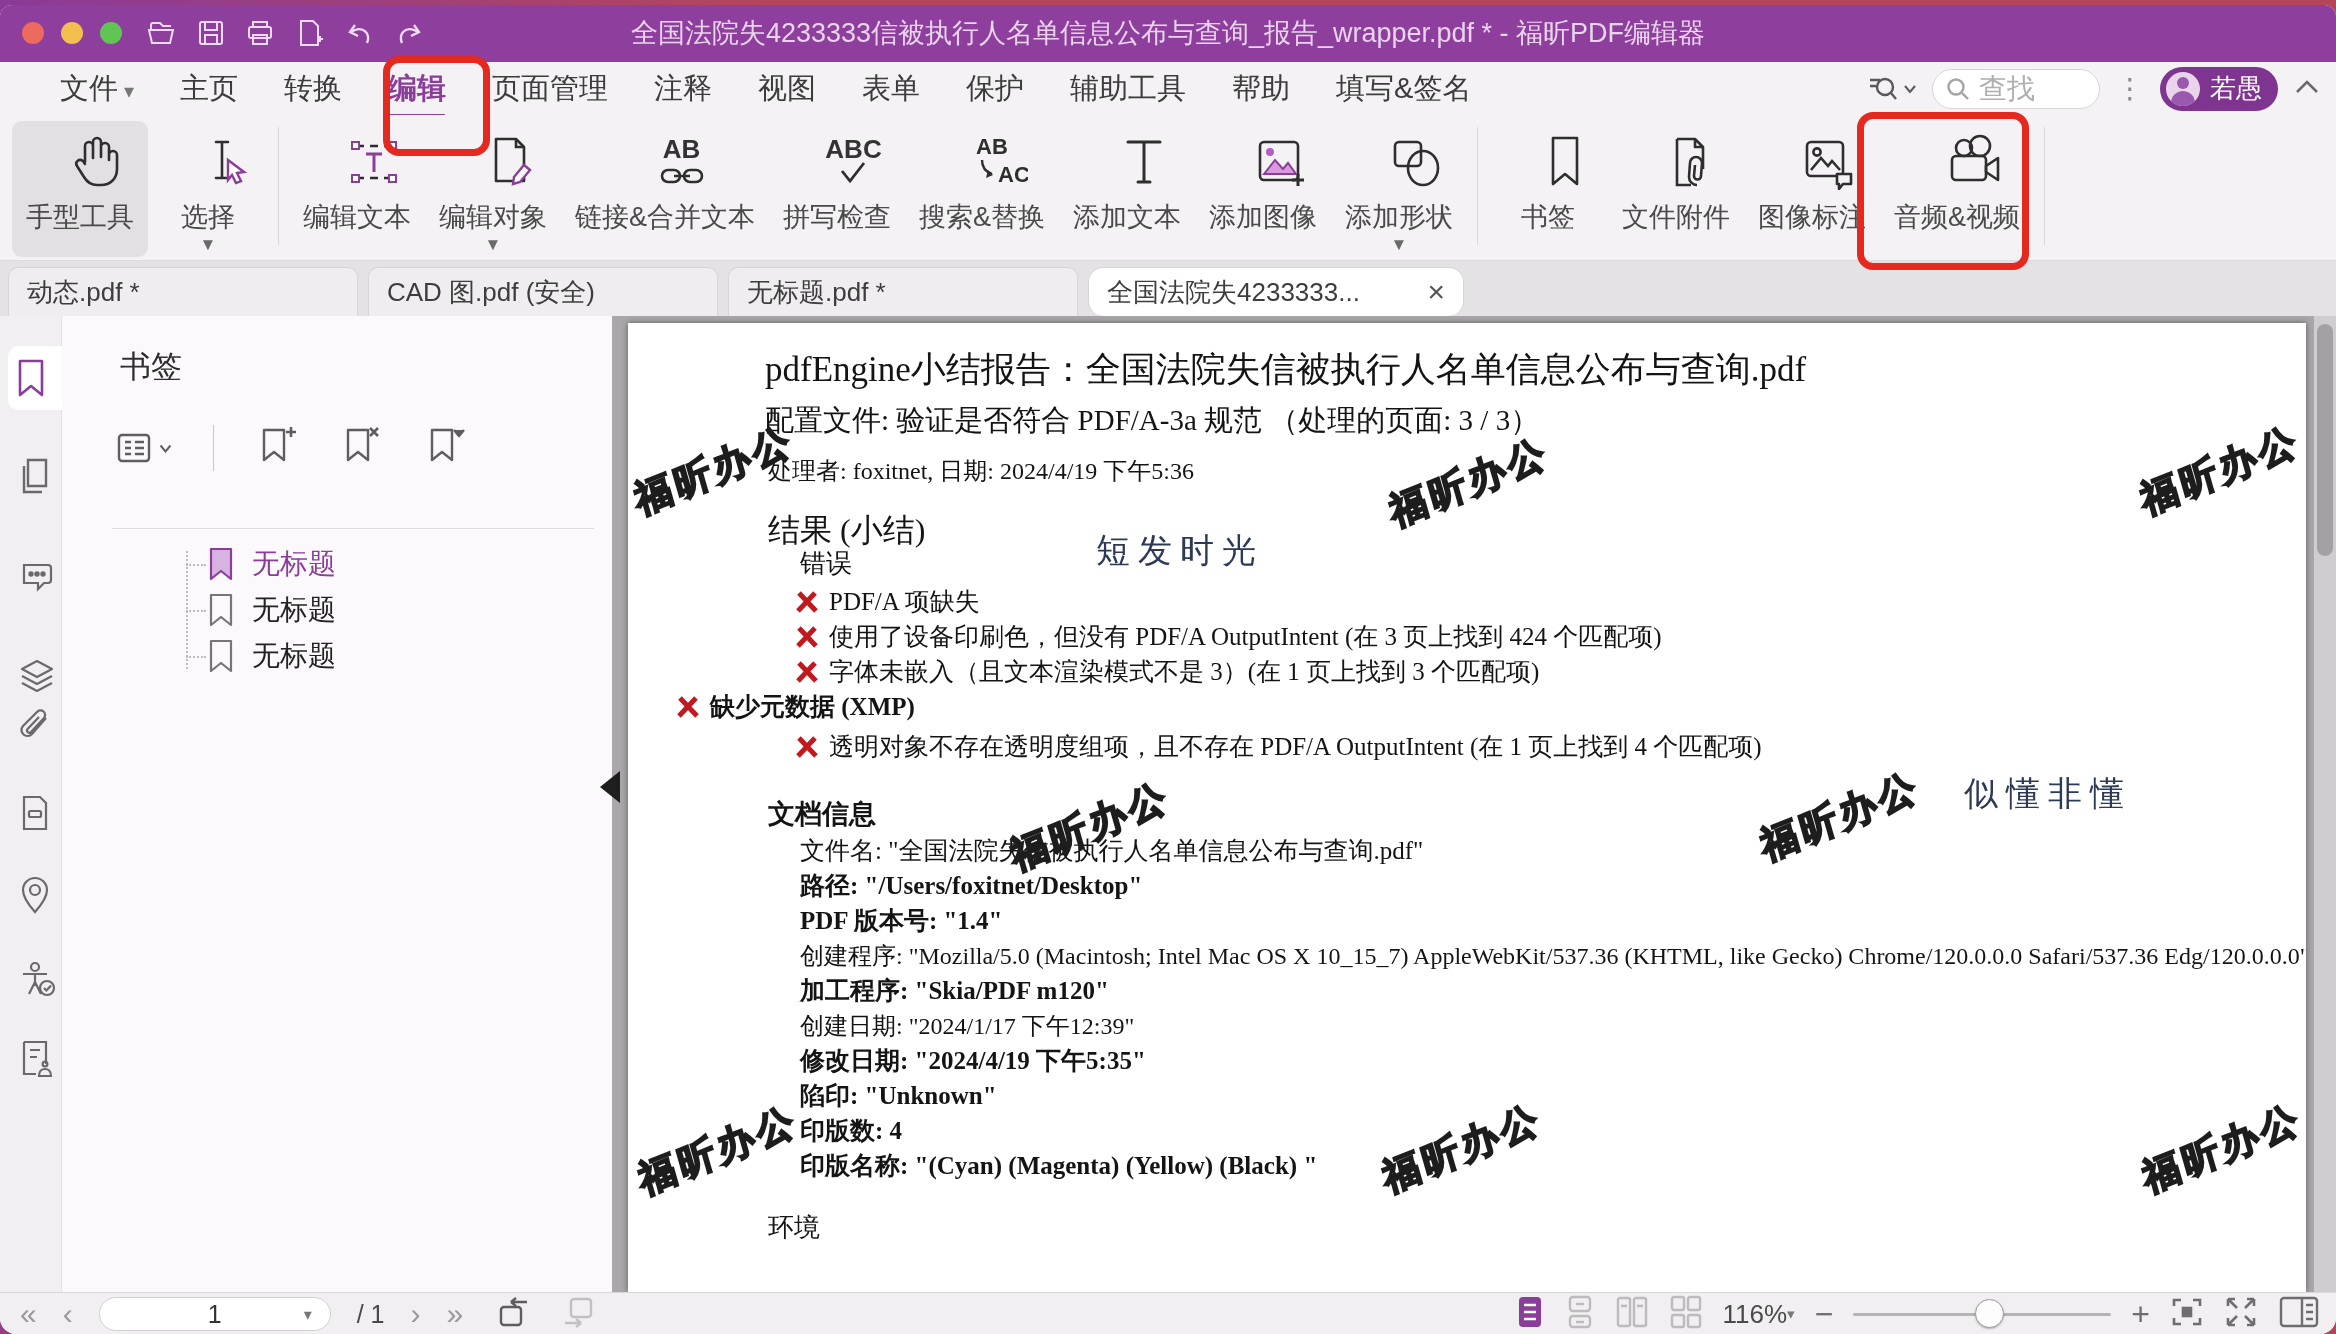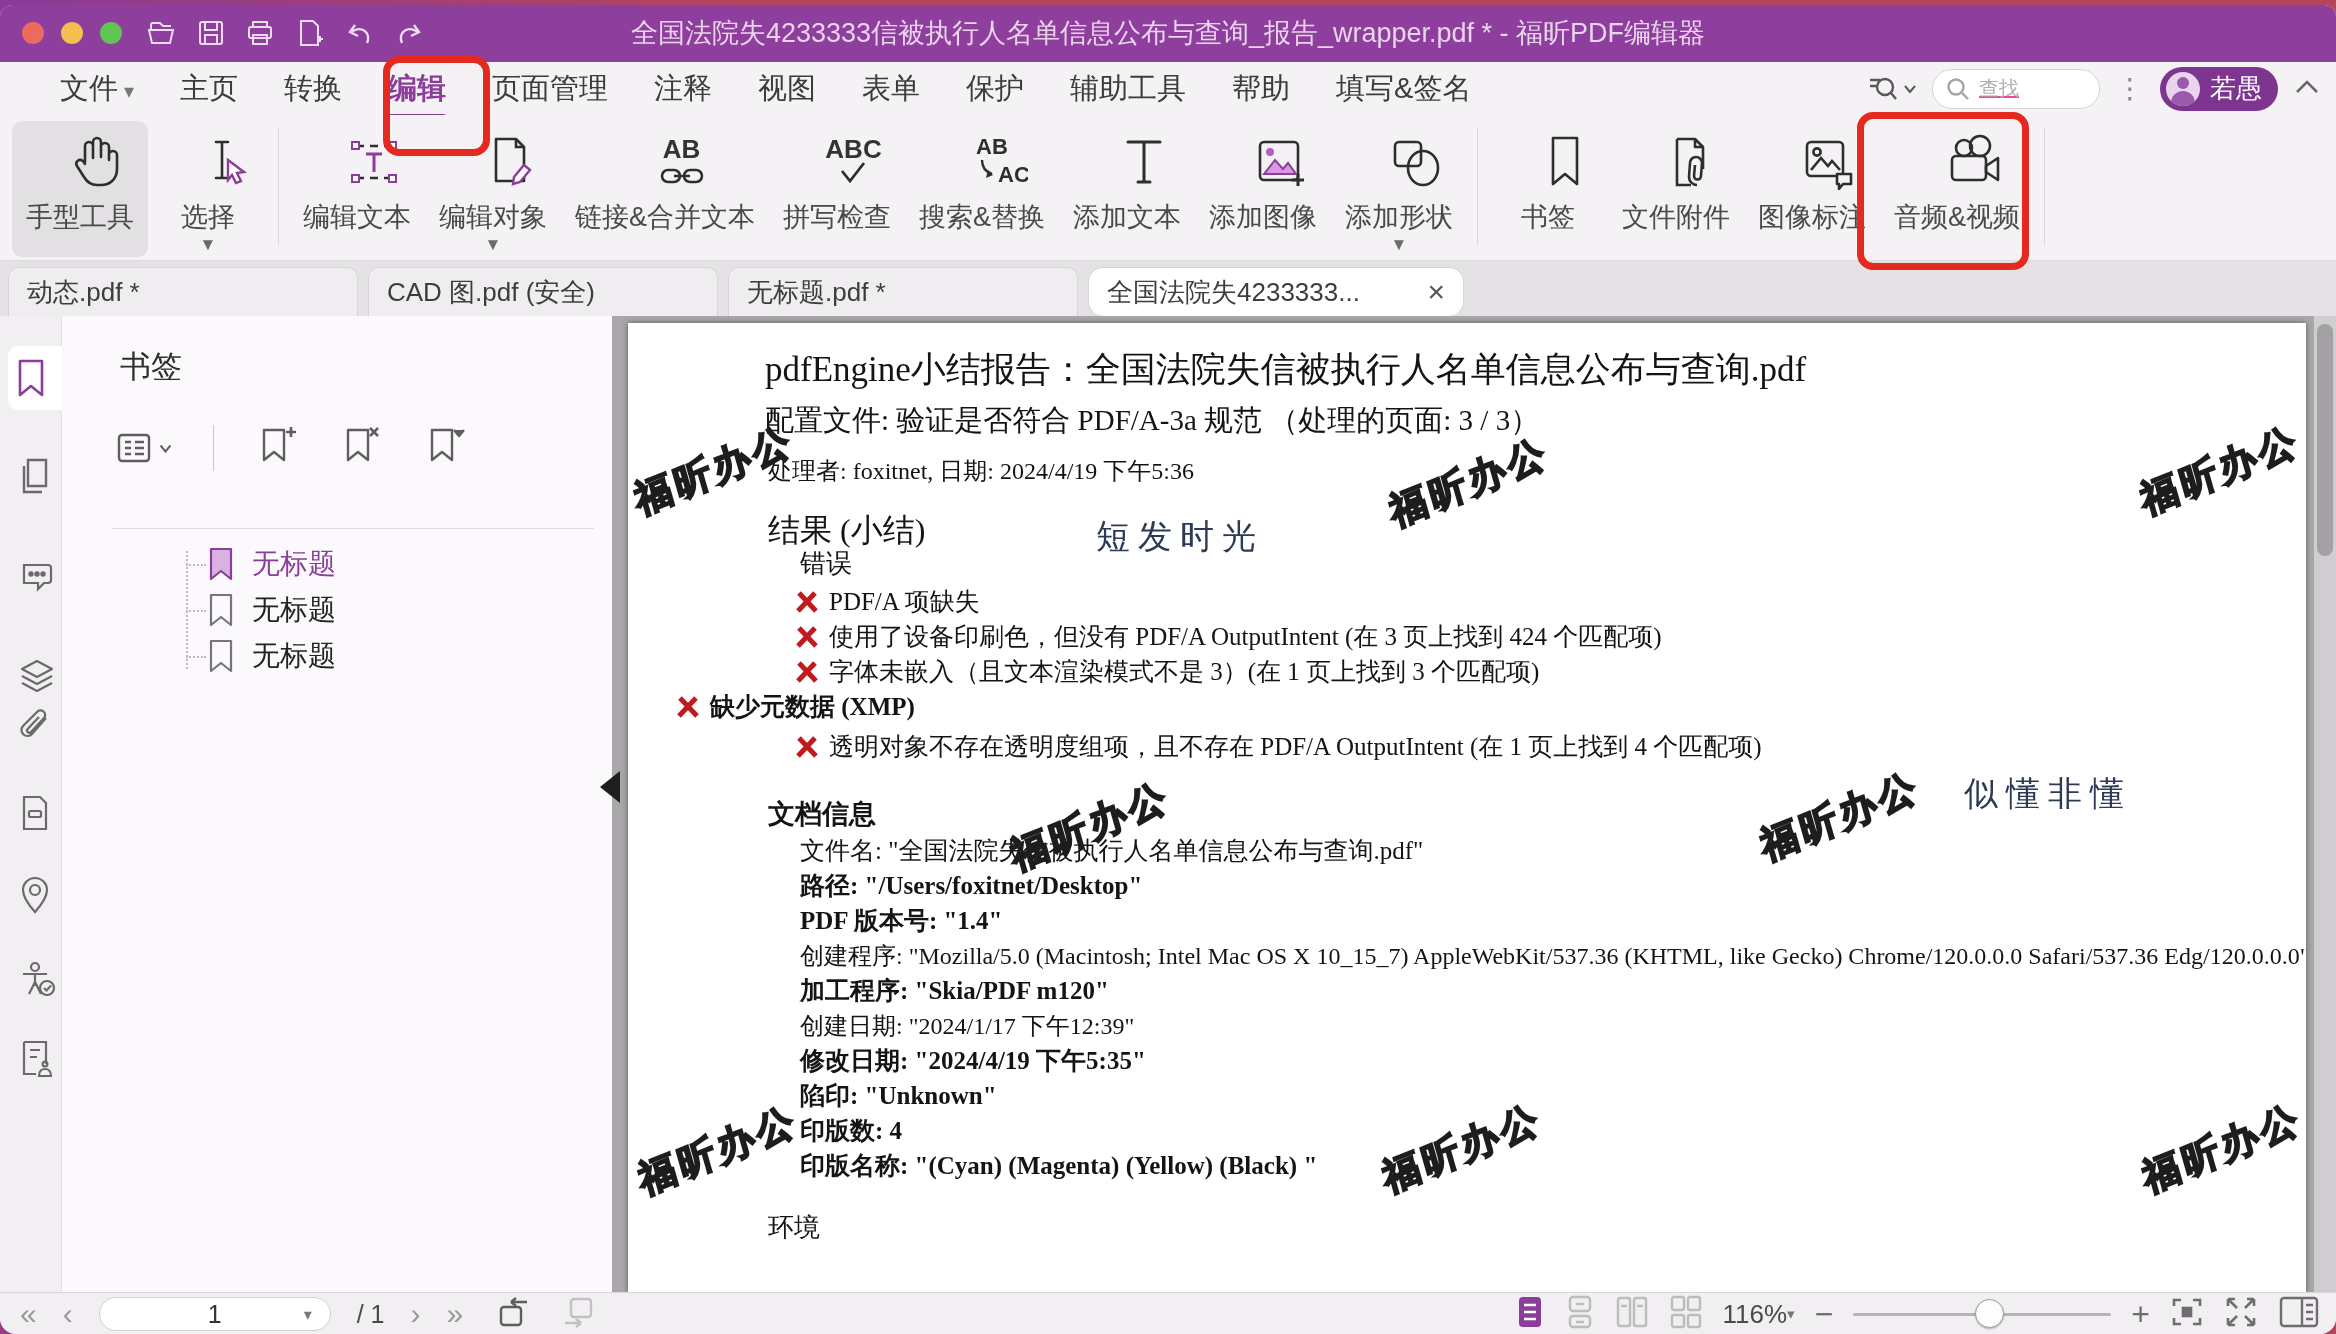--- a/index.html
+++ b/index.html
@@ -23,22 +23,22 @@
     display:flex; align-items:center; padding-left:60px; gap:46px; }
   .menu-item { font-size:29px; color:#3c3c3c; white-space:nowrap; position:relative; cursor:default; }
   .menu-item .caret { font-size:20px; color:#777; margin-left:6px; }
   .menu-item.active { color:#8b3e99; font-weight:bold; }
   .menu-item.active::after { content:""; position:absolute; left:0; right:0; bottom:-10px;
     height:5px; background:#8b3e99; border-radius:3px; }
   .menu-right { position:absolute; right:16px; top:57px; height:53px; display:flex;
     align-items:center; gap:16px; }
   .search-box { width:168px; height:40px; background:#fff; border:1px solid #d7d5d7;
     border-radius:20px; display:flex; align-items:center; padding:0 12px; gap:8px; }
-  .search-box input { border:none; outline:none; width:100px; font-size:20px; color:#ec4899;
-    font-family:inherit; background:transparent;text-decoration:underline; }
+  .search-box input { border:none; outline:none; width:100px; font-size:28px; color:#ec4899;
+    font-family:inherit; background:transparent; }
   .search-box input::placeholder { color:#b0aeb0; }
   .kebab { color:#8a888a; font-size:28px; letter-spacing:0; }
   .user-pill { height:44px; background:#7d3590; border-radius:22px; display:flex;
     align-items:center; padding:0 16px 0 6px; gap:10px; }
   .user-avatar { width:34px; height:34px; border-radius:50%; background:#e9d4ec; position:relative; overflow:hidden;}
   .user-avatar::before { content:""; position:absolute; left:11px; top:5px; width:12px; height:12px;
     border-radius:50%; background:#9b59ad; }
   .user-avatar::after { content:""; position:absolute; left:5px; top:19px; width:24px; height:16px;
     border-radius:12px 12px 0 0; background:#9b59ad; }
   .user-name { color:#fff; font-size:26px; }
@@ -587,21 +587,21 @@
         <div class="ln info-row" style="font-size:24px;">创建日期: "2024/1/17 下午12:39"</div>
         <div class="ln info-row b">修改日期: "2024/4/19 下午5:35"</div>
         <div class="ln info-row b">陷印: "Unknown"</div>
         <div class="ln info-row b">印版数: 4</div>
         <div class="ln info-row b">印版名称: "(Cyan) (Magenta) (Yellow) (Black) "</div>
         <div class="ln doc-envh">环境</div>
 
         <div class="wm" style="left:2px;top:122px;">福昕办公</div>
         <div class="wm" style="left:757px;top:134px;">福昕办公</div>
         <div class="wm" style="left:1508px;top:122px;">福昕办公</div>
-        <div class="wm-flat" style="left:468px;top:191px;text-align:right;">短发时光</div>
+        <div class="wm-flat" style="left:468px;top:205px;text-align:right;">短发时光</div>
         <div class="wm" style="left:378px;top:478px;">福昕办公</div>
         <div class="wm" style="left:1128px;top:468px;">福昕办公</div>
         <div class="wm-flat" style="left:1336px;top:448px;font-family:Liberation Serif, serif;">似懂非懂</div>
         <div class="wm" style="left:6px;top:802px;">福昕办公</div>
         <div class="wm" style="left:750px;top:800px;">福昕办公</div>
         <div class="wm" style="left:1510px;top:800px;">福昕办公</div>
       </div>
       <div class="vscroll">
           <div class="vthumb"></div>
         </div>

